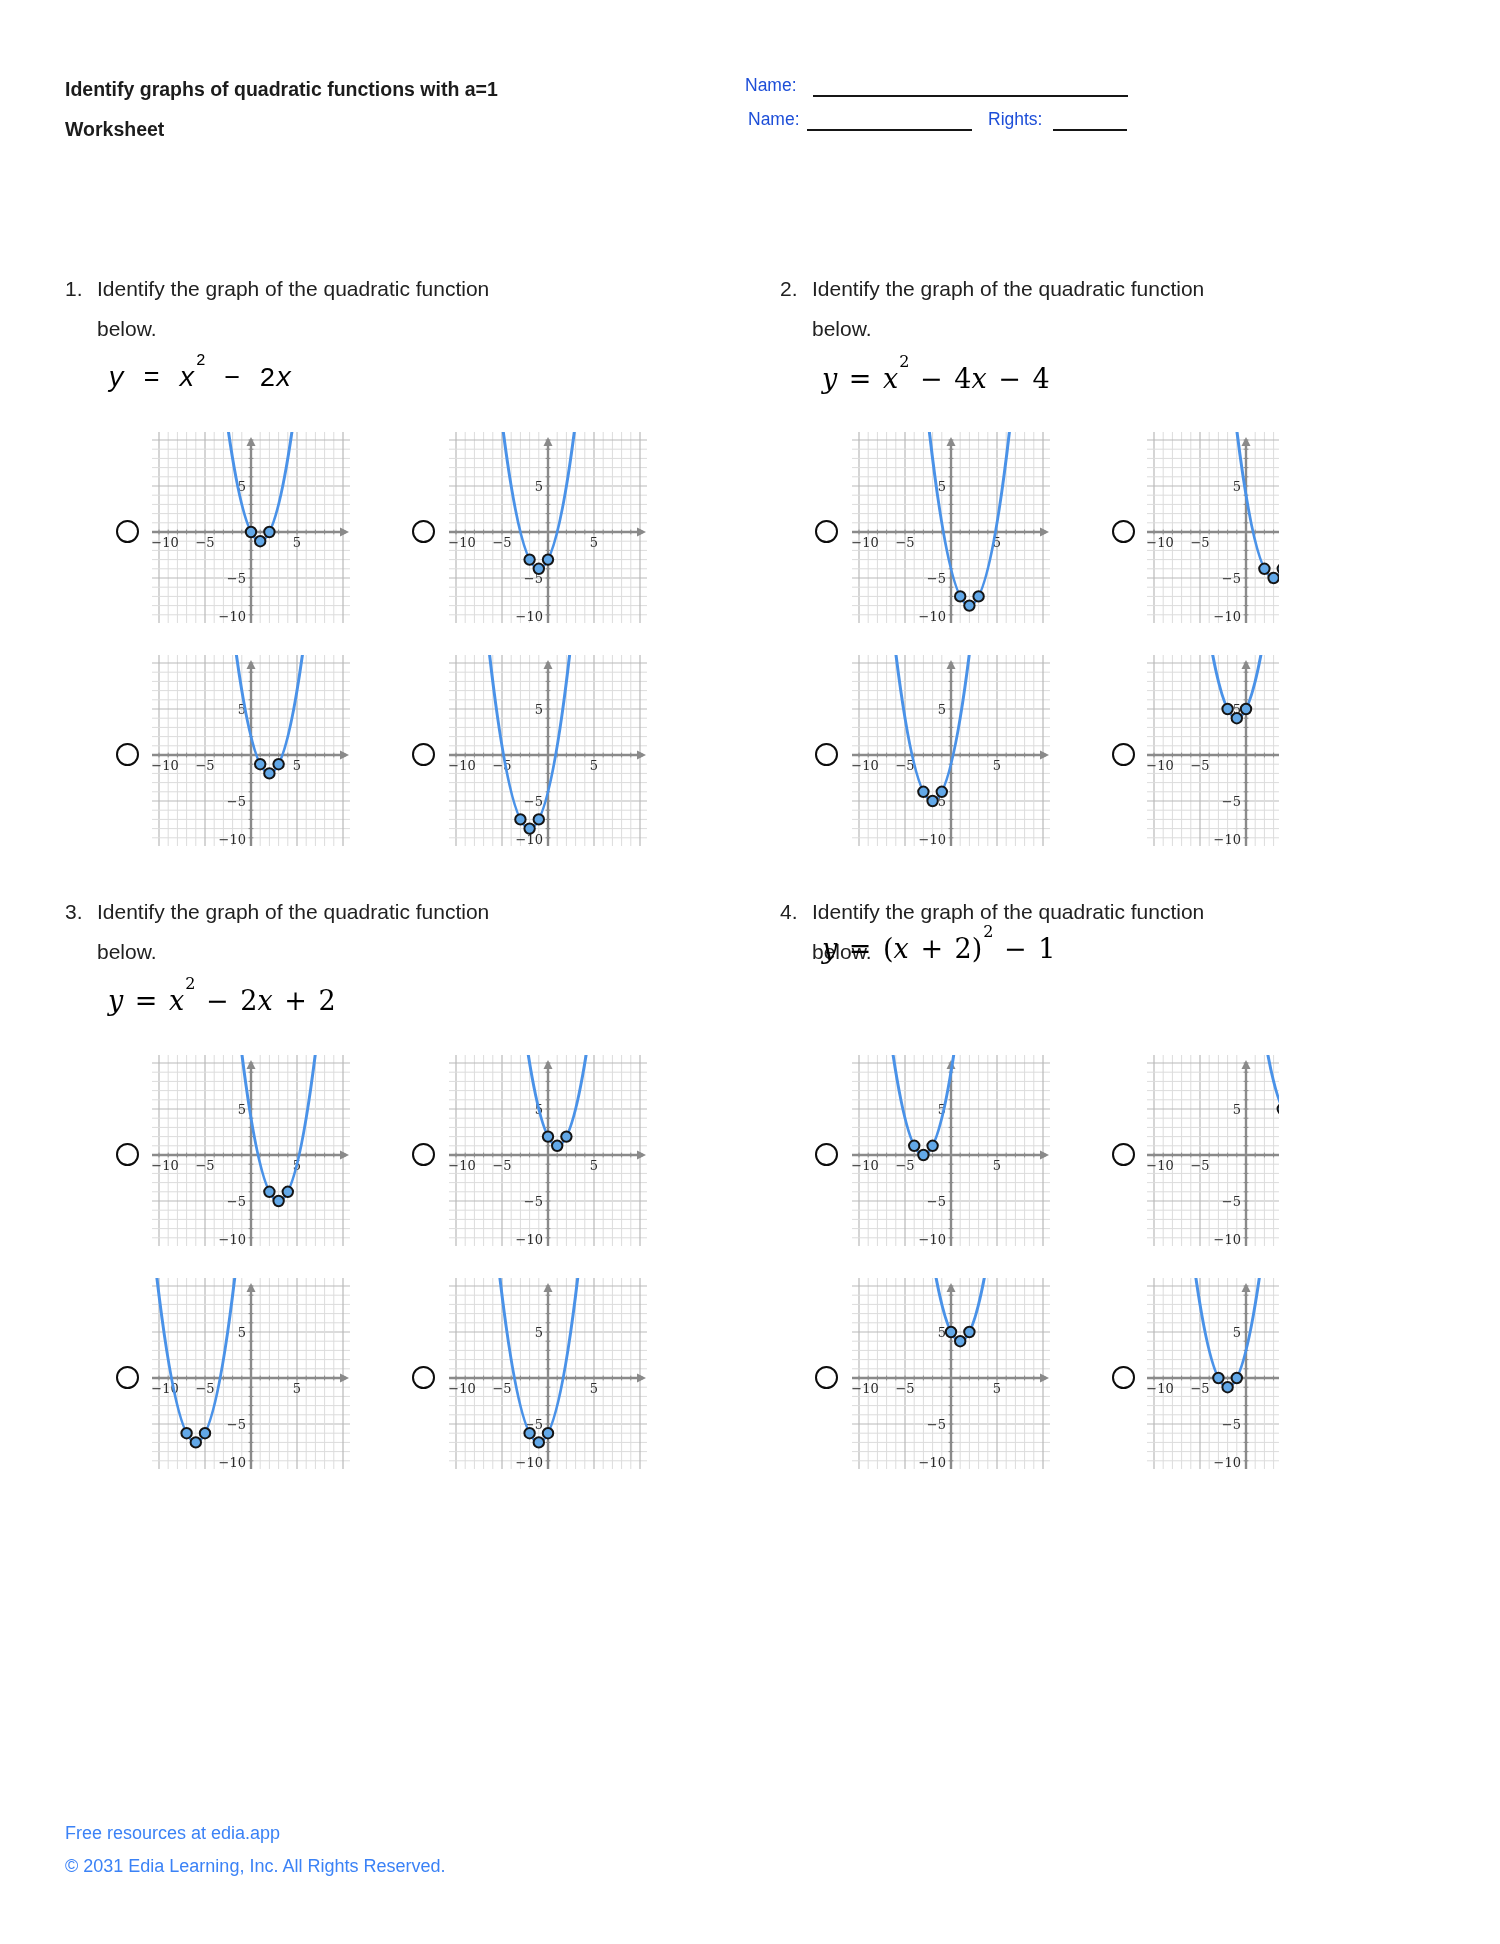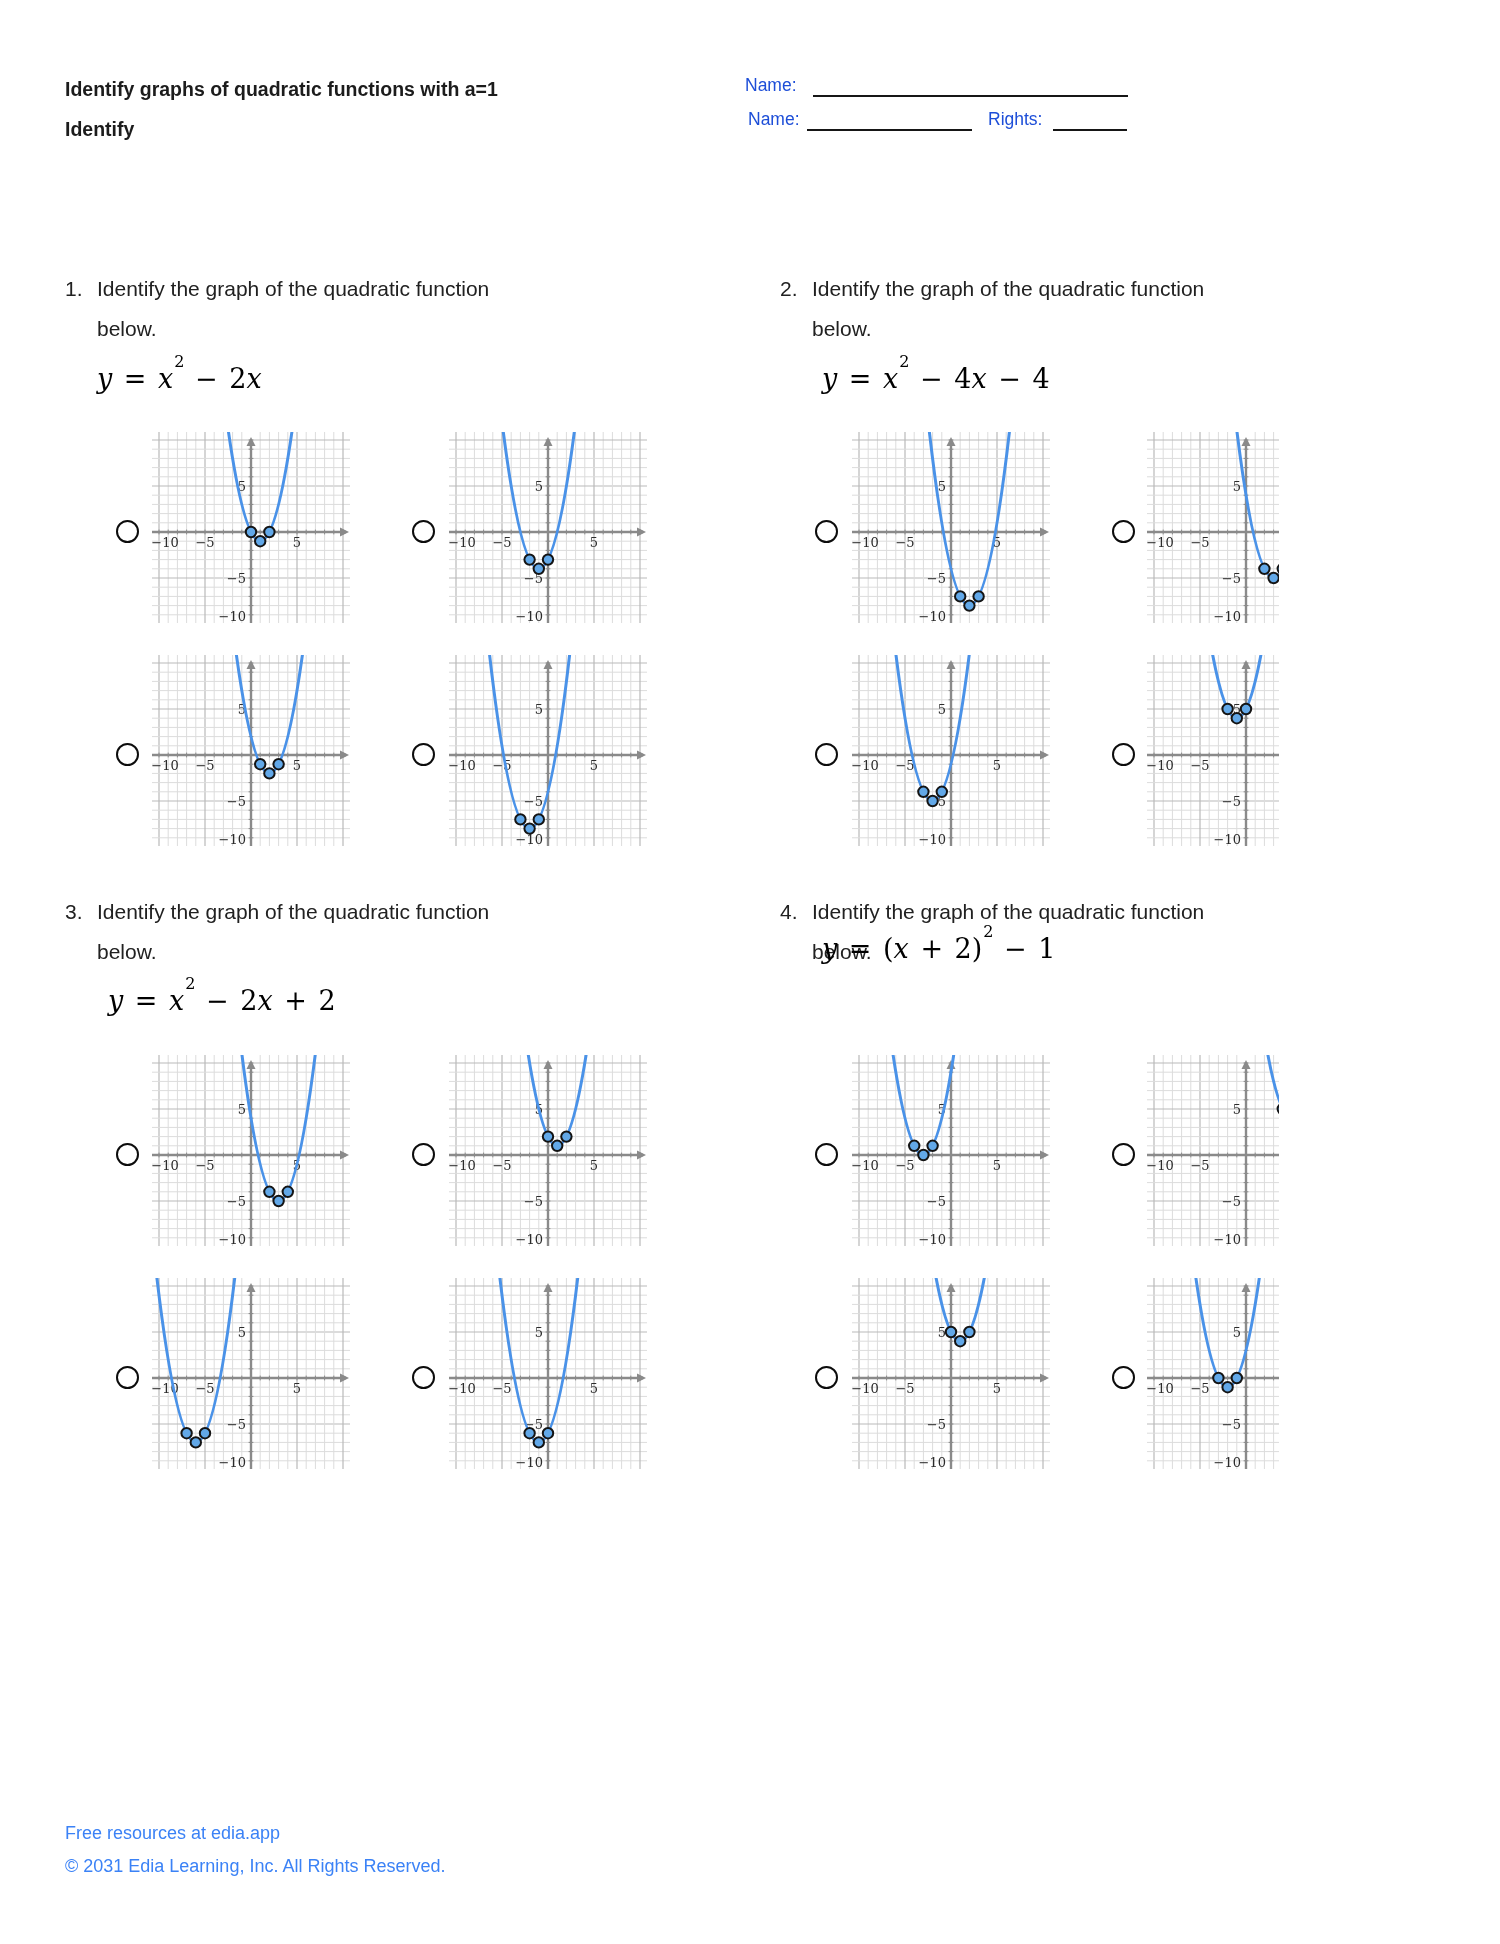--- a/index.html
+++ b/index.html
@@ -18,36 +18,36 @@
   .footer-line{font-size:18px;color:#3b82f6;white-space:nowrap;}
   .sb-track{left:1483px;top:0;width:17px;height:1944px;background:#f1f1f1;border-left:1px solid #e4e4e4;box-sizing:border-box;}
   .sb-thumb{left:1486px;top:6px;width:11px;height:250px;background:#b4b4b4;border-radius:6px;}
 </style>
 </head>
 <body>
 
 <div id="page">
 
   <div class="abs title" style="left:65px;top:78px">Identify graphs of quadratic functions with a=1</div>
-  <div class="abs title" style="left:65px;top:118px">Identify</div>
+  <div class="abs title" style="left:65px;top:118px">Worksheet</div>
 
   <div class="abs hlabel" style="left:745px;top:75px">Name:</div>
   <div class="abs hline" style="left:813px;top:95px;width:315px"></div>
 
   <div class="abs hlabel" style="left:748px;top:109px">Name:</div>
   <div class="abs hline" style="left:807px;top:129px;width:165px"></div>
 
   <div class="abs hlabel" style="left:988px;top:109px">Rights:</div>
   <div class="abs hline" style="left:1053px;top:129px;width:74px"></div>
 
   <div id="questions">
       <div class="abs qnum" style="left: 65px; top: 277px;">1.</div>
       <div class="abs qtext" style="left: 97px; top: 277px;">Identify the graph of the quadratic function</div>
       <div class="abs qtext" style="left: 97px; top: 317px;">below.</div>
-      <div class="abs eq" style="left: 97px; top: 363px;"><i>y</i> = <i>x</i><sup>2</sup> − 2<i>x</i></div>
+      <div class="abs eq" style="left: 108px; top: 363px; font-family: Liberation Mono, monospace;"><i>y</i> = <i>x</i><sup>2</sup> − 2<i>x</i></div>
       <div class="abs radio" style="left: 116px; top: 520px;"></div>
       <div class="abs " style="left: 152px; top: 432px;"><svg class="graph" viewBox="0 0 198 191" xmlns="http://www.w3.org/2000/svg">
           <line x1="7.0" y1="0" x2="7.0" y2="191" stroke="#b9b9b9" stroke-width="1.2"></line>
           <line x1="16.2" y1="0" x2="16.2" y2="191" stroke="#dcdcdc" stroke-width="1"></line>
           <line x1="0" y1="182.8" x2="198" y2="182.8" stroke="#dcdcdc" stroke-width="1"></line>
           <line x1="25.4" y1="0" x2="25.4" y2="191" stroke="#dcdcdc" stroke-width="1"></line>
           <line x1="0" y1="173.6" x2="198" y2="173.6" stroke="#dcdcdc" stroke-width="1"></line>
           <line x1="34.6" y1="0" x2="34.6" y2="191" stroke="#dcdcdc" stroke-width="1"></line>
           <line x1="0" y1="164.4" x2="198" y2="164.4" stroke="#dcdcdc" stroke-width="1"></line>
           <line x1="43.8" y1="0" x2="43.8" y2="191" stroke="#dcdcdc" stroke-width="1"></line>

